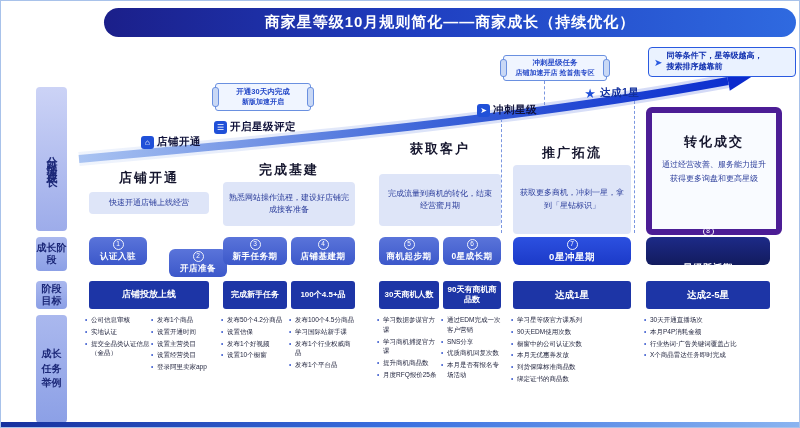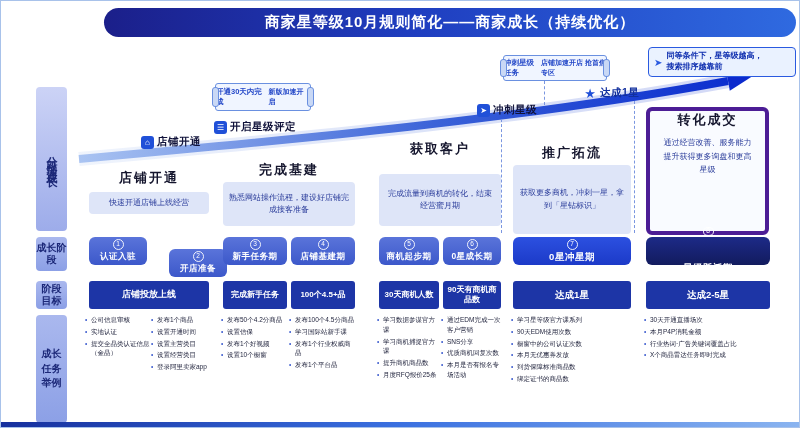--- a/index.html
+++ b/index.html
@@ -44,21 +44,21 @@
   .milestone .ic.plain { background:transparent; color:#2050d8; font-size:13px; width:14px; height:14px; }
   .milestone .lb { font-size:10.5px; font-weight:bold; color:#10123a; letter-spacing:0.5px; }
   .m1 { left:140px; top:134px; }
   .m2 { left:213px; top:119px; }
   .m3 { left:476px; top:102px; }
   .m4 { left:582px; top:85px; }
   .m4 .lb { color:#12309e; }
 
   
   .scroll-banner { position:absolute; background:#f0f5ff; border:1px solid #6a90e0;
-    border-radius:3px; display:flex; flex-direction:row; align-items:center;
+    border-radius:3px; display:flex; flex-direction:column; align-items:center;
     justify-content:center; z-index:3; }
   .scroll-banner:before, .scroll-banner:after { content:""; position:absolute; top:3px; bottom:3px;
     width:5px; background:#c9d8f5; border:1px solid #6a90e0; border-radius:3px; }
   .scroll-banner:before { left:-4px; } .scroll-banner:after { right:-4px; }
   .scroll-banner .l1 { font-size:7.5px; font-weight:bold; color:#2448c8; line-height:1.4; }
   .scroll-banner .l2 { font-size:7px; font-weight:bold; color:#2448c8; line-height:1.4; }
   .b1 { left:214px; top:82px; width:96px; height:28px; }
   .b2 { left:502px; top:54px; width:104px; height:26px; }
 
   
@@ -76,23 +76,23 @@
   .phh3 { left:378px; top:139px; width:122px; }
   .phh4 { left:512px; top:143px; width:118px; }
   .desc { position:absolute; background:#dee5f8; color:#2a3c9a; font-size:8px;
     border-radius:4px; padding:4px 6px; line-height:1.55; text-align:center;
     display:flex; align-items:center; justify-content:center; z-index:3; }
   .db1 { left:88px; top:191px; width:120px; height:22px; }
   .db2 { left:222px; top:181px; width:132px; height:44px; }
   .db3 { left:378px; top:173px; width:122px; height:52px; }
   .db4 { left:512px; top:164px; width:118px; height:69px; }
 
-  .phase-card { position:absolute; left:645px; top:106px; width:123px; height:128px;
-    background:#f9fbff; border:4px solid #4c1d95; border-radius:6px; z-index:3;
-    display:flex; flex-direction:column; align-items:center; padding-top:0; }
+  .phase-card { position:absolute; left:645px; top:106px; width:136px; height:128px;
+    background:#f9fbff; border:6px solid #4c1d95; border-radius:6px; z-index:3;
+    display:flex; flex-direction:column; align-items:center; padding-top:20px; }
   .phase-card .ttl { font-size:13px; font-weight:bold; color:#15162e; letter-spacing:2px; }
   .phase-card .dsc { font-size:8px; color:#2a3c9a; line-height:1.7; text-align:center;
     padding:7px 10px 0 10px; }
 
   
   .pill { position:absolute; top:236px; height:28px; border-radius:6px; color:#fff;
     display:flex; flex-direction:column; align-items:center; justify-content:center;
     gap:1px; background:linear-gradient(180deg,#5a74da,#3c58ca); z-index:3; }
   .pill .num { width:11px; height:11px; border:1px solid rgba(255,255,255,.9);
     border-radius:50%; font-size:6.5px; display:flex; align-items:center;

